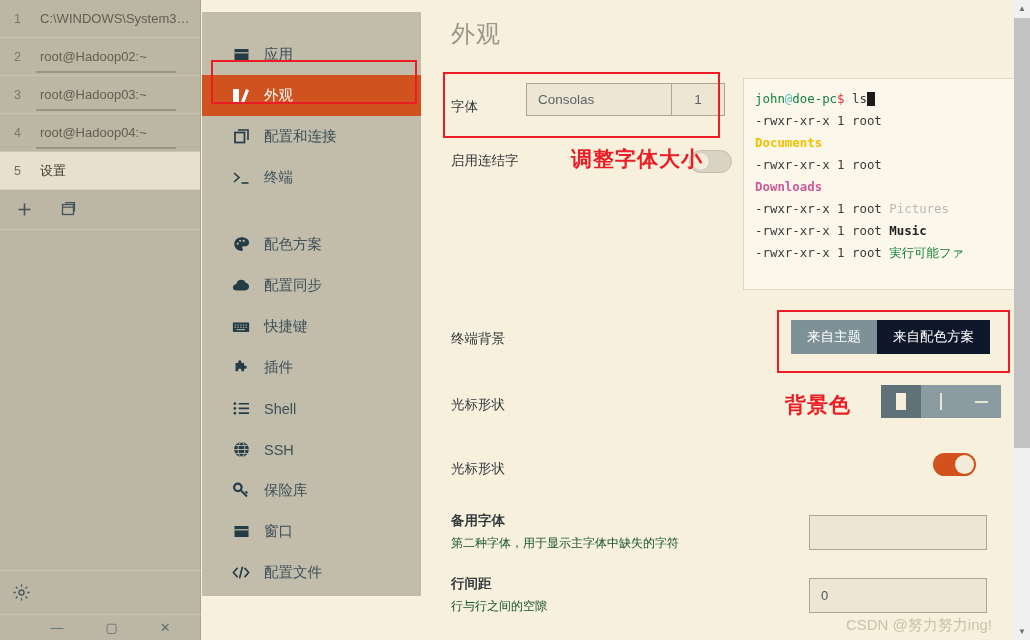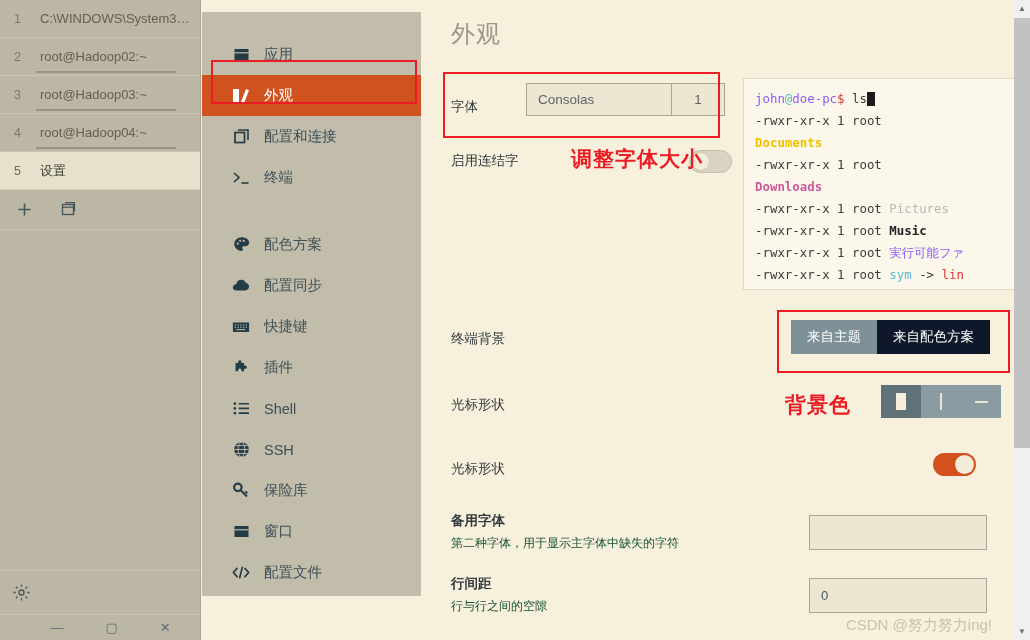--- a/index.html
+++ b/index.html
@@ -190,21 +190,21 @@
     background: #fbf7ea;
     border: 1px solid #ded8c4;
     padding: 9px 0 0 11px;
     overflow: hidden;
     font-family: "DejaVu Sans Mono", "Liberation Mono", monospace;
     font-size: 12.4px;
     line-height: 22px;
     white-space: nowrap;
   }
   .tline { white-space: nowrap; }
-  .tok-green { color: #8b5cf6; text-align: center; }
+  .tok-green { color: #15803d; text-align: center; }
   .tok-teal  { color: #59c1c8; }
   .tok-red   { color: #e3342f; }
   .tok-dark  { color: #3b3b3b; }
   .tok-yellow{ color: #f2c200; font-weight: bold; }
   .tok-pink  { color: #cc5a9b; font-weight: bold; margin-top: 32px; }
   .tok-gray  { color: #b9b9b9; }
   .tok-black { color: #222; font-weight: bold; text-align: right; }
   .tok-cyan  { color: #5bb8d6; }
   .cursor-blk { display: inline-block; width: 8px; height: 14px; background: #1b1b1b; vertical-align: -3px; }
 
@@ -551,21 +551,20 @@
         <span class="tok-green">john</span><span class="tok-teal">@</span><span class="tok-green">doe-pc</span><span class="tok-red">$</span> <span class="tok-dark">ls</span><span class="cursor-blk"></span>
       </div>
       <div id="terminal-lines">
           <div class="tline"><span class="tok-dark">-rwxr-xr-x 1 root</span></div>
           <div class="tline"><span class="tok-yellow">Documents</span></div>
           <div class="tline"><span class="tok-dark">-rwxr-xr-x 1 root</span></div>
           <div class="tline"><span class="tok-pink">Downloads</span></div>
           <div class="tline"><span class="tok-dark">-rwxr-xr-x 1 root</span> <span class="tok-gray">Pictures</span></div>
           <div class="tline"><span class="tok-dark">-rwxr-xr-x 1 root</span> <span class="tok-black">Music</span></div>
           <div class="tline"><span class="tok-dark">-rwxr-xr-x 1 root</span> <span class="tok-green">実行可能ファ</span></div>
-          <div class="tline"><span class="tok-dark">-rwxr-xr-x 1 root</span> <span class="tok-cyan">sym</span> <span class="tok-dark">-&gt;</span> <span class="tok-red">lin</span></div>
         </div>
     </div>
 
     <div id="bg-row">
       <div class="row-label">终端背景</div>
     </div>
     <div id="bg-seg">
         <div class="seg-btn">来自主题</div>
         <div class="seg-btn active">来自配色方案</div>
       </div>

